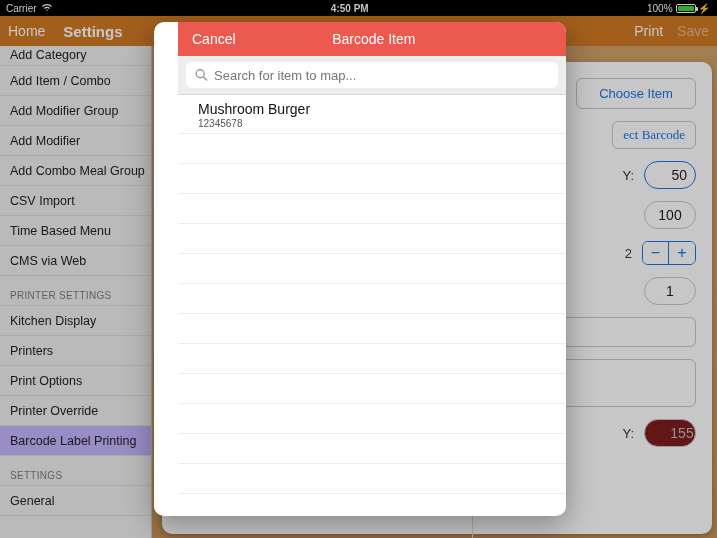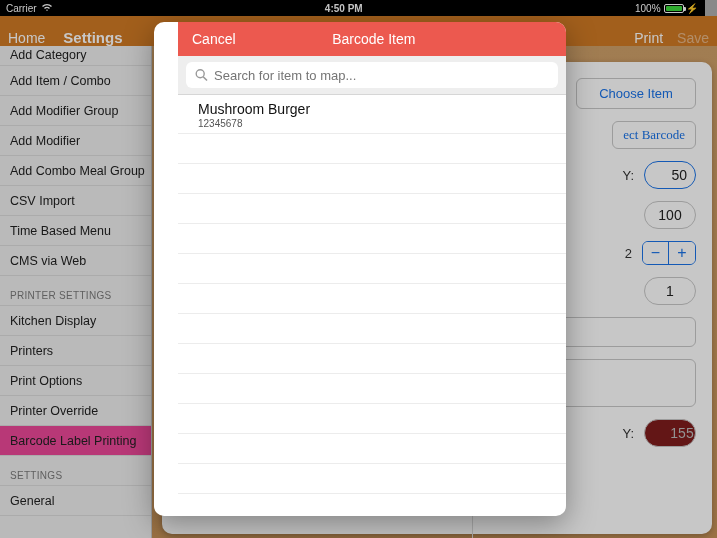--- a/index.html
+++ b/index.html
@@ -1,45 +1,45 @@
 <!DOCTYPE html>
 <html><head>
 <meta charset="utf-8">
 <style>
   * { box-sizing: border-box; margin: 0; padding: 0; font-family: -apple-system, "Helvetica Neue", Arial, sans-serif; }
   html, body { width: 717px; height: 538px; overflow: hidden; }
   body { background: #b0b0b0; position: relative; }
 
   
-  .statusbar { position: absolute; top: 0; left: 0; right: 12px; height: 16px; background: #000; color: #fff; font-size: 10px; display: flex; align-items: center; padding: 0 6px; }
+  .statusbar { position: absolute; top: 0; left: 0; right: 0; height: 16px; background: #000; color: #fff; font-size: 10px; display: flex; align-items: center; padding: 0 6px; }
   .statusbar .sb-left { flex: 0 0 auto; display: flex; align-items: center; gap: 4px; }
   .statusbar .sb-center { flex: 1; text-align: center; font-weight: 600; }
   .statusbar .sb-right { flex: 0 0 auto; display: flex; align-items: center; gap: 3px; }
   .battery { width: 20px; height: 9px; border: 1px solid #fff; border-radius: 2px; position: relative; }
   .battery::after { content: ""; position: absolute; right: -3px; top: 2px; width: 2px; height: 4px; background: #fff; border-radius: 0 1px 1px 0; }
   .battery .fill { position: absolute; inset: 1px; background: #3ddc3d; border-radius: 1px; }
   .bolt { color: #fff; font-size: 10px; }
 
   
-  .navbar { position: absolute; top: 16px; left: 0; right: 0; height: 30px; background: #d07a24; display: flex; align-items: flex-end; padding: 0 8px; color: #fff; }
+  .navbar { position: absolute; top: 16px; left: 0; right: 0; height: 30px; background: #d07a24; display: flex; align-items: center; padding: 0 8px; color: #fff; }
   .navbar .home { font-size: 14px; margin-right: 18px; }
   .navbar .settings { font-size: 15px; font-weight: 600; }
   .navbar .spacer { flex: 1; }
   .navbar .print { font-size: 14px; margin-right: 14px; }
   .navbar .save { font-size: 14px; color: rgba(255,255,255,0.45); }
 
   
   .main { position: absolute; top: 46px; left: 0; right: 0; bottom: 0; display: flex; }
 
   
   .sidebar { width: 152px; background: #efefef; border-right: 1px solid #c9c9c9; overflow: hidden; display: flex; flex-direction: column; font-size: 12.5px; color: #222; }
   .sidebar .row { height: 30px; display: flex; align-items: center; padding: 0 10px; border-bottom: 1px solid #dcdcdc; white-space: nowrap; }
   .sidebar .row.cut { height: 20px; align-items: flex-end; padding-bottom: 3px;}
   .sidebar .section { height: 30px; display: flex; align-items: flex-end; padding: 0 10px 4px 10px; font-size: 10px; color: #7a7a7a; letter-spacing: 0.3px; border-bottom: 1px solid #dcdcdc;}
-  .sidebar .row.selected { background: #ec4899; }
+  .sidebar .row.selected { background: #c4b5fd; }
 
   
   .detail { flex: 1; position: relative; background: linear-gradient(#cfa069, #c79359); }
   .card { position: absolute; left: 10px; right: 5px; top: 16px; bottom: 4px; background: #fff; border-radius: 10px; box-shadow: 0 2px 6px rgba(0,0,0,0.25); padding: 16px; }
   .fieldrow { display: flex; justify-content: flex-end; align-items: center; gap: 10px; margin-bottom: 12px; font-size: 13px; color: #333; }
   .btn-outline { border: 1px solid #c8c8c8; border-radius: 6px; background: #fff; color: #1a73e8; font-size: 13px; padding: 7px 16px; }
   .btn-outline.wide { min-width: 120px; text-align: center; }
   .label-y { color: #333; font-size: 13px; font-weight: 500; }
   .numbox { width: 52px; height: 28px; border: 1px solid #c8c8c8; border-radius: 14px; text-align: center; font-size: 14px; color: #222; background: #fff; }
   .numbox.disabled { color: #bdbdbd; background: #7f1d1d; padding-left: 24px; }

